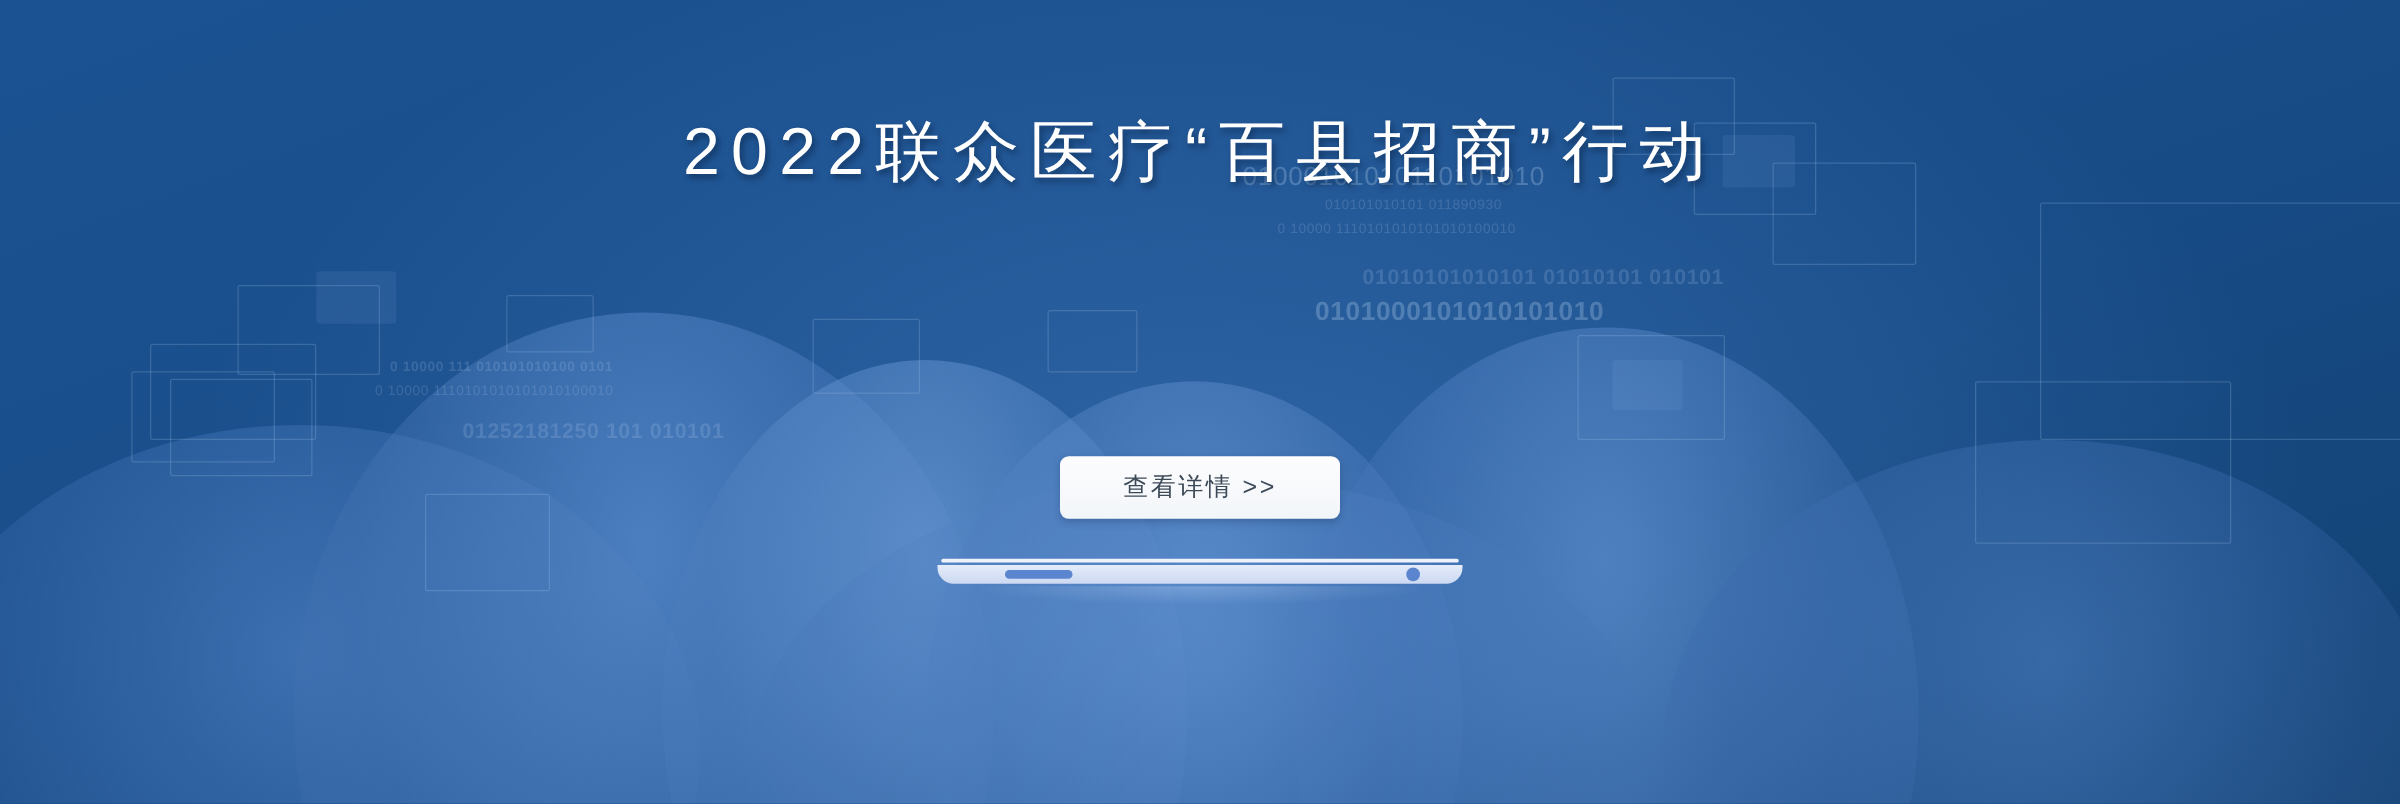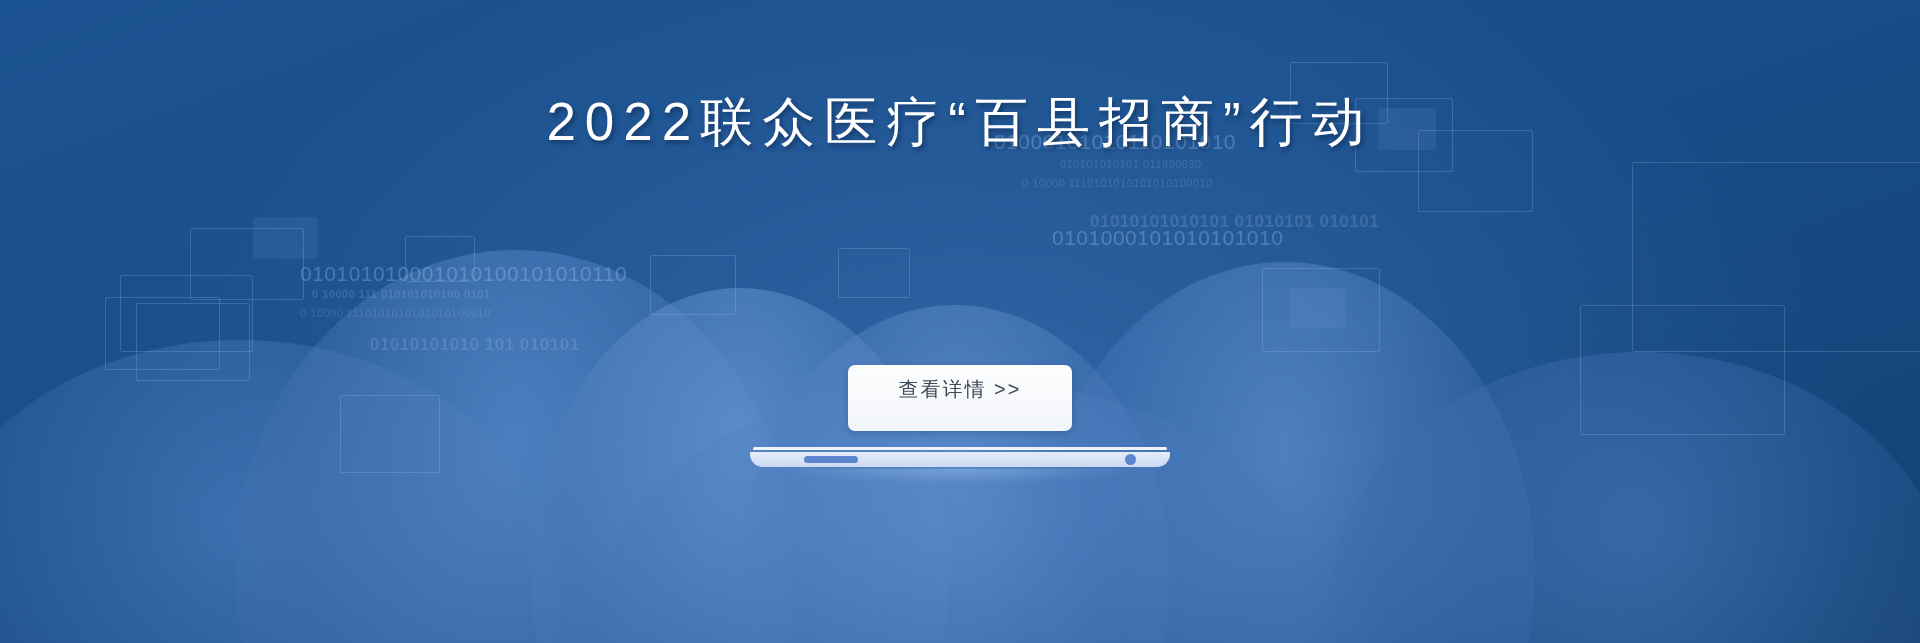--- a/index.html
+++ b/index.html
@@ -86,21 +86,21 @@
   #cta-wrap {
     position:absolute;
     left:0; right:0;
     top:365px;
     text-align:center;
     z-index:25;
   }
   #cta-button {
     display:inline-block;
     min-width:224px;
-    padding:11px 30px 28px;
+    padding:11px 30px 12px;
     background:linear-gradient(180deg,#fdfdfe 0%,#f2f5f9 100%);
     color:#3d4a58;
     font-size:20px;
     letter-spacing:2px;
     border:none;
     border-radius:7px;
     cursor:pointer;
     box-shadow:0 2px 6px rgba(10,35,70,0.25);
     font-family:"Liberation Sans","DejaVu Sans",sans-serif;
     white-space:nowrap;
@@ -198,30 +198,29 @@
 
   <div class="deco-fill" style="left:1378px; top:108px; width:58px; height:42px;"></div>
   <div class="deco-rect" style="left:1355px; top:98px; width:98px; height:74px;"></div>
   <div class="deco-rect" style="left:1418px; top:130px; width:115px; height:82px;"></div>
   <div class="deco-rect" style="left:1290px; top:62px; width:98px; height:62px;"></div>
   <div class="deco-rect" style="left:1632px; top:162px; width:300px; height:190px;"></div>
   <div class="deco-rect" style="left:1580px; top:305px; width:205px; height:130px;"></div>
   <div class="deco-rect" style="left:1262px; top:268px; width:118px; height:84px;"></div>
   <div class="deco-fill" style="left:1290px; top:288px; width:56px; height:40px;"></div>
 
-  <span class="binary bin-lg" style="left:300px; top:262px;">010101010001010100101010110</span>
   <span class="binary bin-sm" style="left:312px; top:288px;font-weight:bold;">0 10000 111      010101010100    0101</span>
   <span class="binary bin-sm" style="left:300px; top:307px;">0 10000 1110101010101010100010</span>
-  <span class="binary bin-md" style="left:370px; top:335px;">01010101010 101 010101</span>
+  <span class="binary bin-md" style="left:370px; top:335px;">01252181250 101 010101</span>
 
   <span class="binary bin-lg" style="left:994px; top:130px;">01000101010110101010</span>
   <span class="binary bin-sm" style="left:1060px; top:158px;">010101010101  011890930</span>
   <span class="binary bin-sm" style="left:1022px; top:177px;">0 10000 1110101010101010100010</span>
   <span class="binary bin-md" style="left:1090px; top:212px;">01010101010101 01010101 010101</span>
-  <span class="binary bin-lg" style="left:1052px; top:226px;">0101000101010101010</span>
+  <span class="binary bin-lg" style="left:1052px; top:238px;font-weight:bold;">0101000101010101010</span>
 
   <div id="text-block">
     <div id="main-title">2022联众医疗“百县招商”行动</div>
   </div>
 
   <div id="cta-wrap">
     <button id="cta-button" type="button">查看详情 &gt;&gt;</button>
   </div>
 
   <div id="laptop">

